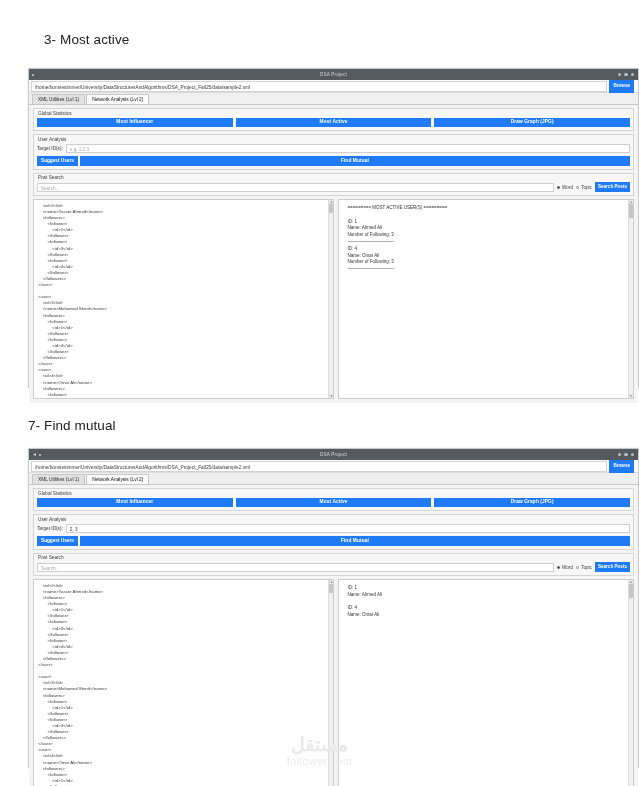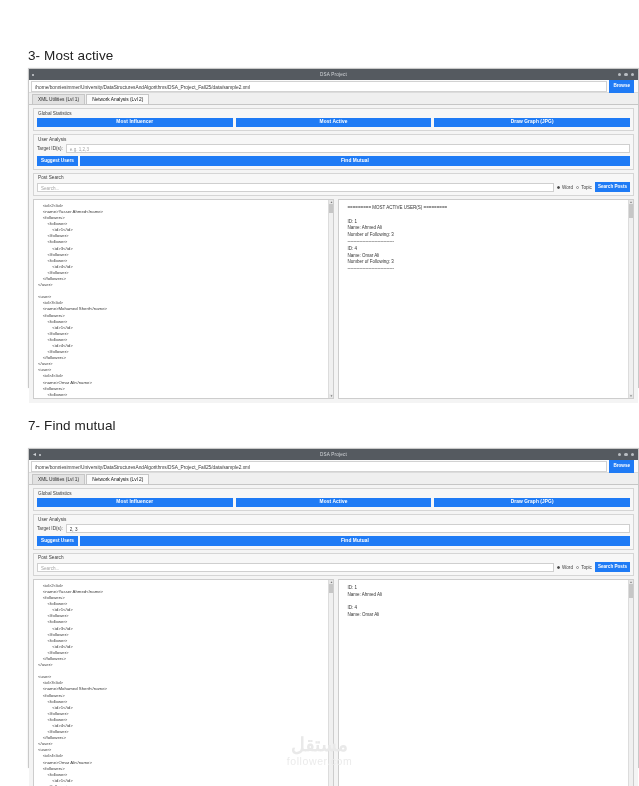--- a/index.html
+++ b/index.html
@@ -9,21 +9,21 @@
     -webkit-font-smoothing:antialiased;
     position:relative;overflow:hidden;
   }
   .page{position:relative;width:639px;height:786px;}
 
   .section-heading{
     position:absolute;left:28px;
     font-size:13.5px;color:#222;font-weight:400;
     letter-spacing:0.1px;
   }
-  #h1{top:48px;}
+  #h1{top:32px;margin-left:16px;}
   #h2{top:418px;}
 
   
   .app-window{
     position:absolute;left:28px;width:611px;
     border:1px solid #c9c9c9;background:#f4f4f4;
     box-sizing:border-box;
     box-shadow:0 0 2px rgba(0,0,0,.10);
   }
   #win1{top:68px;height:320px;}

